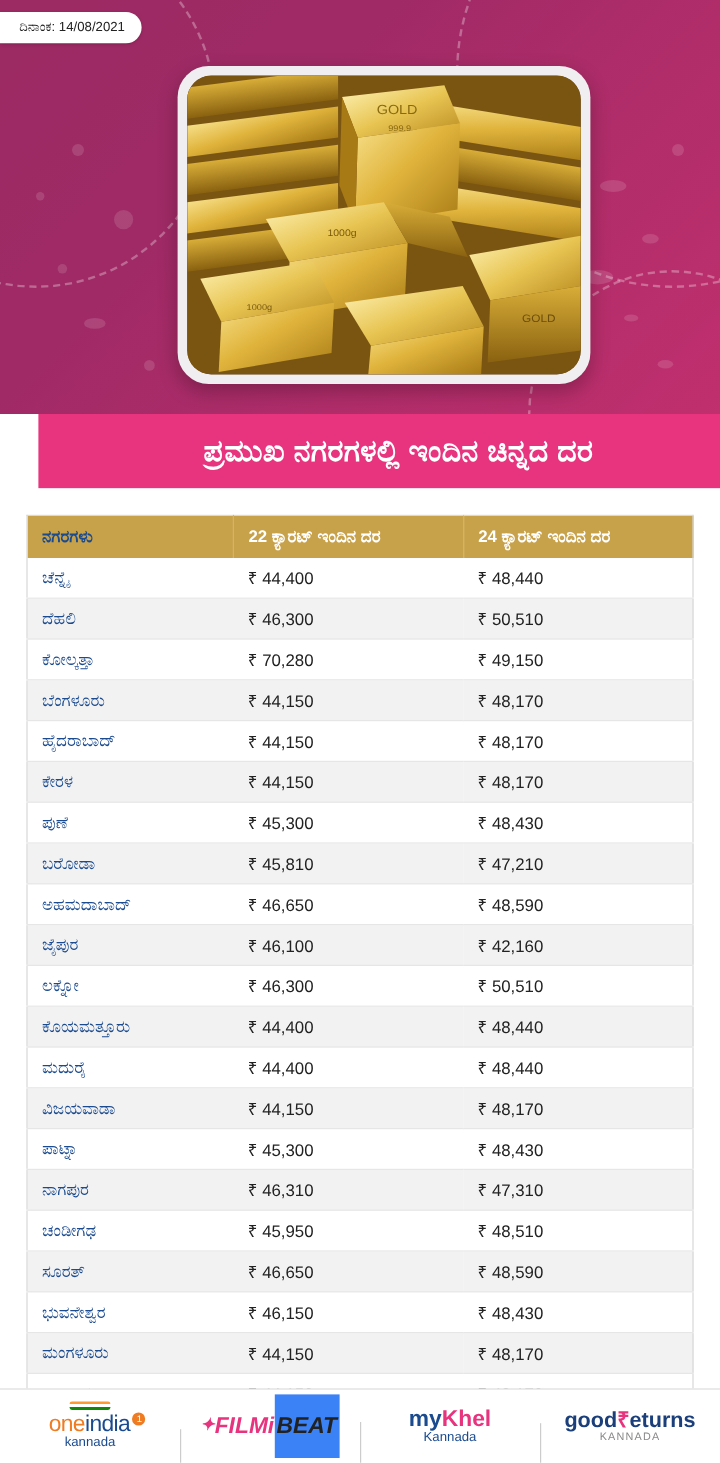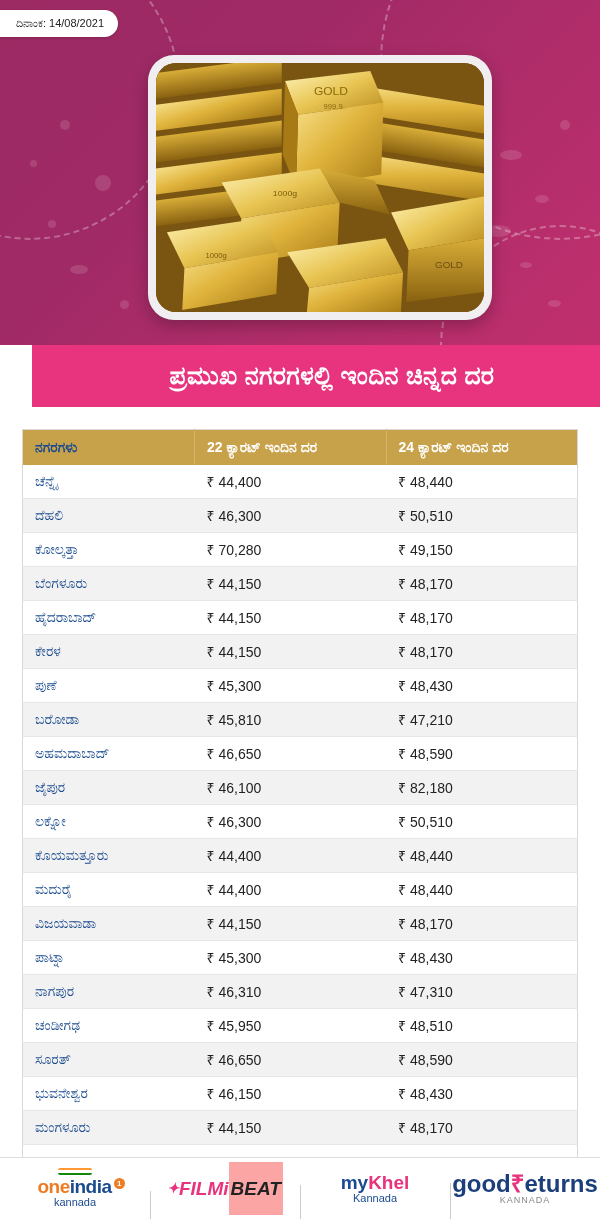--- a/index.html
+++ b/index.html
@@ -151,29 +151,29 @@
     position: relative;
     line-height: 1.05;
   }
   .footer .cell + .cell::before {
     content: "";
     position: absolute;
     left: 0; top: 12px;
     width: 1px; height: 36px;
     background: #cccccc;
   }
-  .f-one { font-size: 19px; font-weight: bold; letter-spacing: -0.5px; padding-left: 12px; }
+  .f-one { font-size: 19px; font-weight: normal; letter-spacing: -0.5px; padding-left: 12px; }
   .f-sub { font-size: 11px; color: #1b4b8f; }
   .f-filmi { font-size: 19px; font-weight: bold; font-style: italic; }
   .f-filmi .a { color: #e8337e; }
-  .f-filmi .b { color: #222222; background: #fca5a5; padding: 16px 2px; }
+  .f-filmi .b { color: #222222; background: #3b82f6; padding: 16px 2px; }
   .f-mykhel { font-size: 19px; font-weight: bold; }
   .f-mykhel .m { color: #1b4b8f; }
   .f-mykhel .k { color: #e8337e; }
-  .f-gr { font-size: 24px; font-weight: bold; color: #1b3f7a; }
+  .f-gr { font-size: 18px; font-weight: bold; color: #1b3f7a; }
   .f-gr .rup { color: #e8337e; }
   .f-gr-sub { font-size: 9px; color: #888888; letter-spacing: 1px; }
   .small-flag {
     width: 34px; height: 7px;
     margin: 0 auto 2px auto;
     background: linear-gradient(to bottom, #ff9933 33%, #ffffff 33%, #ffffff 66%, #138808 66%);
     border-radius: 2px;
   }
   .dot-badge {
     display: inline-block;
@@ -325,21 +325,21 @@
             <td class="col-24">₹ 47,210</td>
           </tr>
           <tr>
             <td class="col-city">ಅಹಮದಾಬಾದ್</td>
             <td class="col-22">₹ 46,650</td>
             <td class="col-24">₹ 48,590</td>
           </tr>
           <tr>
             <td class="col-city">ಜೈಪುರ</td>
             <td class="col-22">₹ 46,100</td>
-            <td class="col-24">₹ 82,180</td>
+            <td class="col-24">₹ 42,160</td>
           </tr>
           <tr>
             <td class="col-city">ಲಕ್ನೋ</td>
             <td class="col-22">₹ 46,300</td>
             <td class="col-24">₹ 50,510</td>
           </tr>
           <tr>
             <td class="col-city">ಕೊಯಮತ್ತೂರು</td>
             <td class="col-22">₹ 44,400</td>
             <td class="col-24">₹ 48,440</td>

